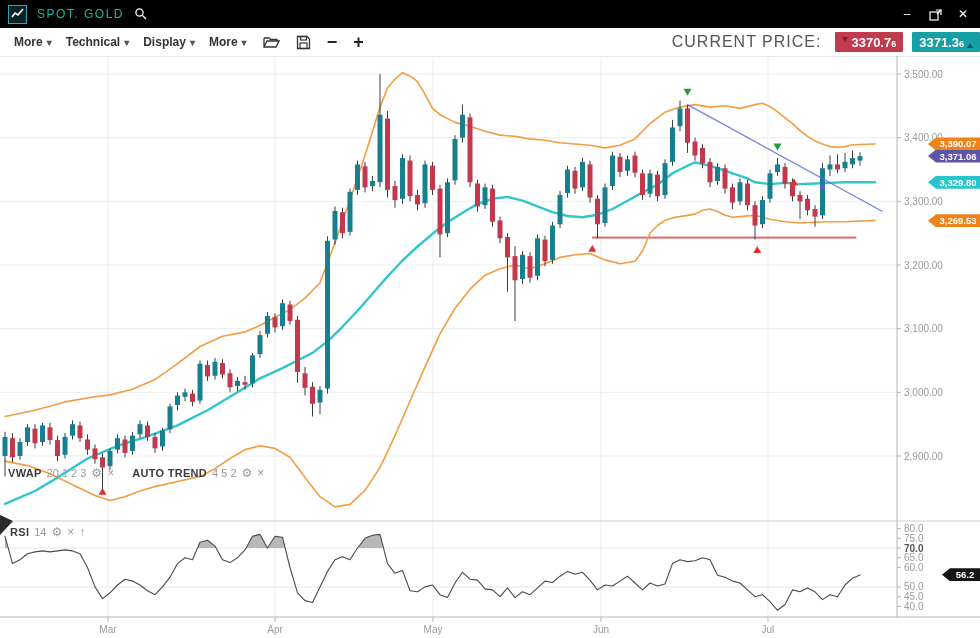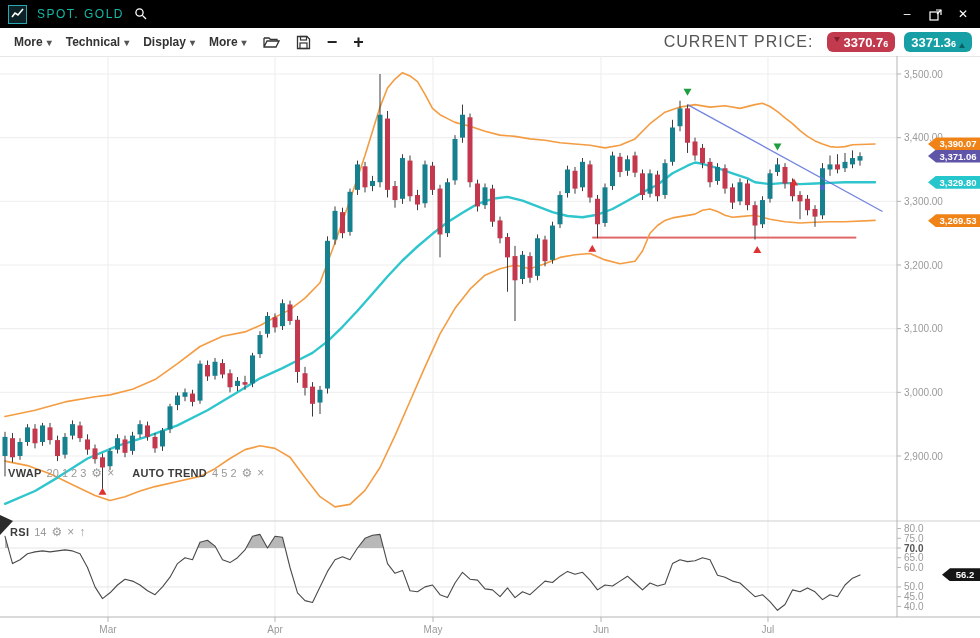--- a/index.html
+++ b/index.html
@@ -11,24 +11,24 @@
   .search-ic{margin-left:10px;display:flex;align-items:center;}
   .win-controls{margin-left:auto;display:flex;align-items:center;gap:14px;margin-right:10px;color:#fff;}
   .win-btn{width:14px;height:14px;display:flex;align-items:center;justify-content:center;color:#fff;font-size:12px;cursor:pointer;}
   
   .toolbar{position:absolute;left:0;top:28px;width:980px;height:28px;background:#fff;border-bottom:1px solid #e7e7e7;display:flex;align-items:center;}
   .menu{display:flex;align-items:center;gap:4px;margin-left:14px;font-size:12px;font-weight:700;color:#333;cursor:pointer;}
   .menu .caret{color:#555;font-size:10px;}
   .tb-ic{margin-left:16px;display:flex;align-items:center;cursor:pointer;}
   .tb-zoom{margin-left:16px;font-size:18px;font-weight:700;color:#222;cursor:pointer;line-height:1;}
   .cp-label{margin-left:auto;font-size:16px;color:#555;letter-spacing:1px;font-weight:400;}
-  .px-badge{height:20px;margin-left:9px;padding:0 7px;display:flex;align-items:center;justify-content:center;color:#fff;font-size:13px;font-weight:700;border-radius:6px;position:relative;}
+  .px-badge{height:20px;margin-left:9px;padding:0 7px;display:flex;align-items:center;justify-content:center;color:#fff;font-size:13px;font-weight:700;border-radius:1px;position:relative;}
   .px-badge .sub{font-size:9px;margin-top:4px;}
   .px-badge.bid{margin-left:14px;}
-  .px-badge.ask{margin-right:8px;text-align:center;}
+  .px-badge.ask{text-align:center;}
   .dir{width:0;height:0;border-left:3px solid transparent;border-right:3px solid transparent;}
   .dir.down{border-top:5px solid #7e1f2c;margin-right:3px;margin-bottom:6px;}
   .dir.up{border-bottom:5px solid #0d5f66;margin-left:3px;margin-top:6px;}
   
   .chart-area{position:absolute;left:0;top:56px;width:980px;height:582px;}
   .chart-area svg{position:absolute;left:0;top:0;}
   .overlay-label{position:absolute;display:flex;align-items:center;gap:5px;font-size:11px;color:#999;}
   .overlay-label b{color:#3c3c3c;font-weight:700;letter-spacing:.3px;}
   .overlay-label .ic{color:#9b9b9b;font-size:12px;cursor:pointer;}
   .axis-badge{position:absolute;height:13px;display:flex;align-items:center;justify-content:center;color:#fff;font-size:9.5px;font-weight:700;clip-path:polygon(0 50%,8px 0,100% 0,100% 100%,8px 100%);padding-left:5px;}

